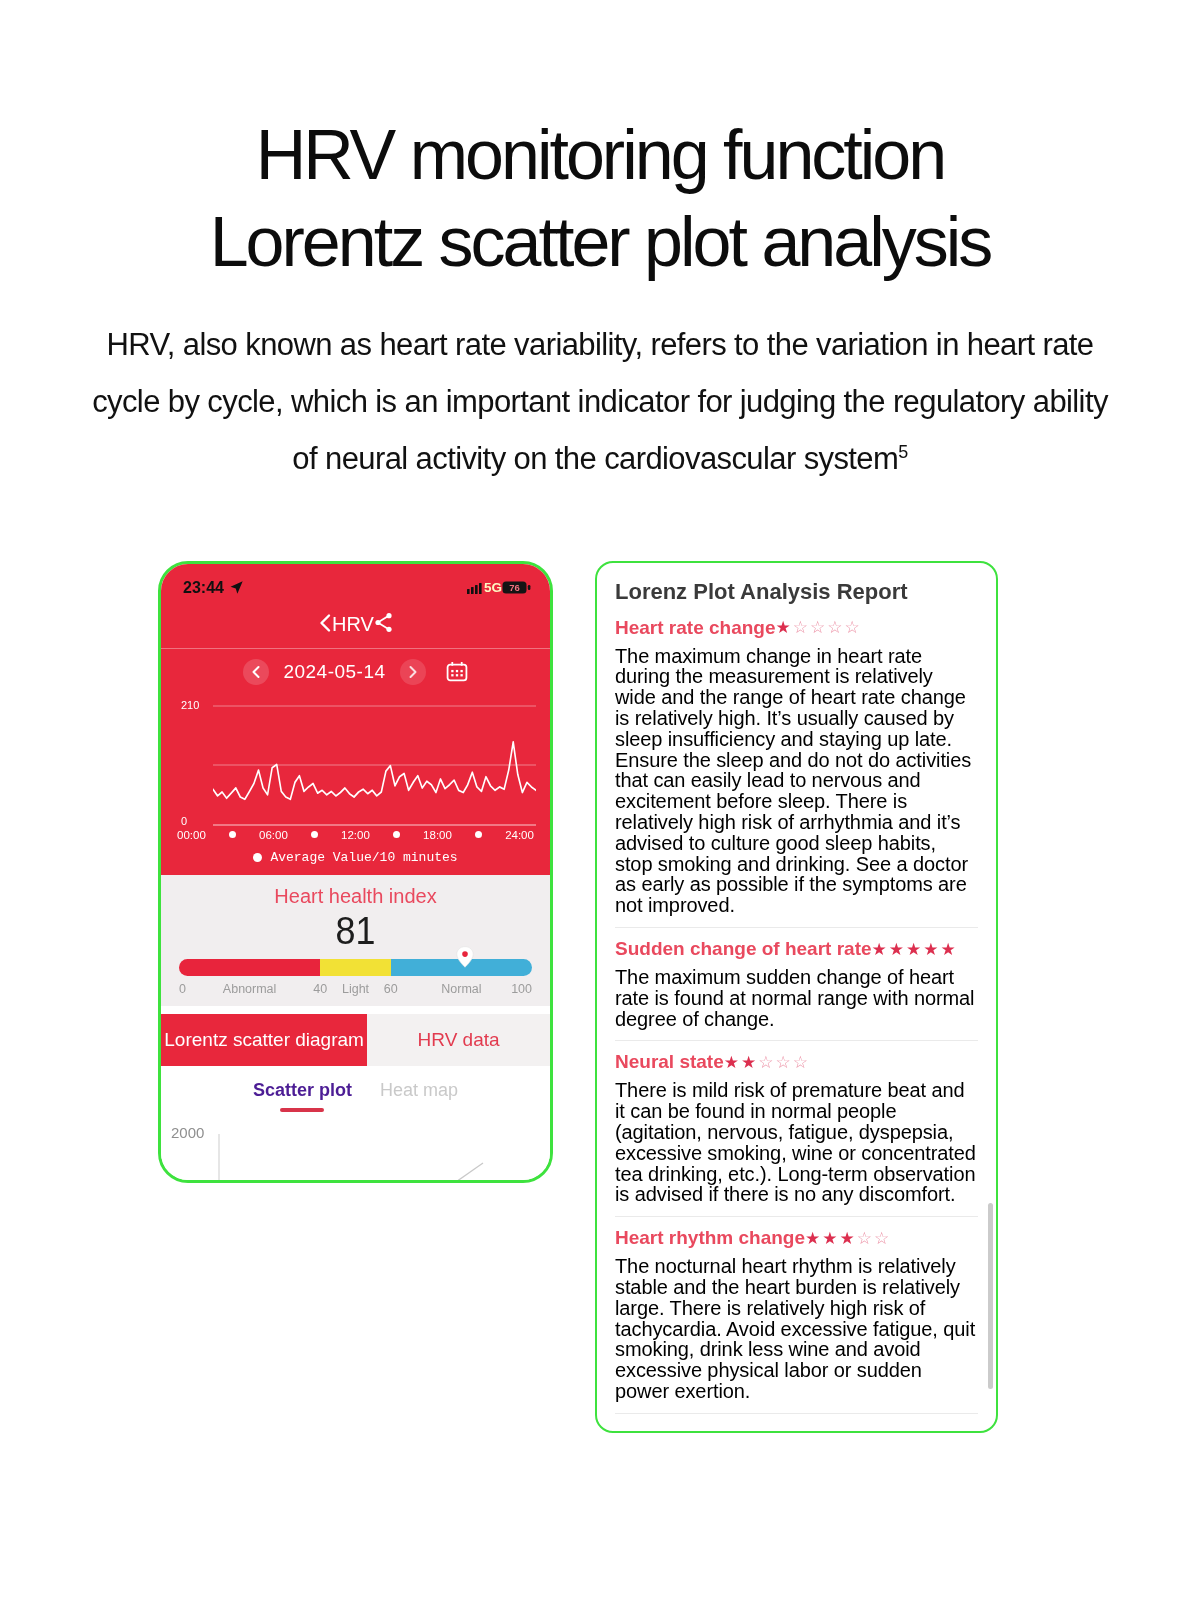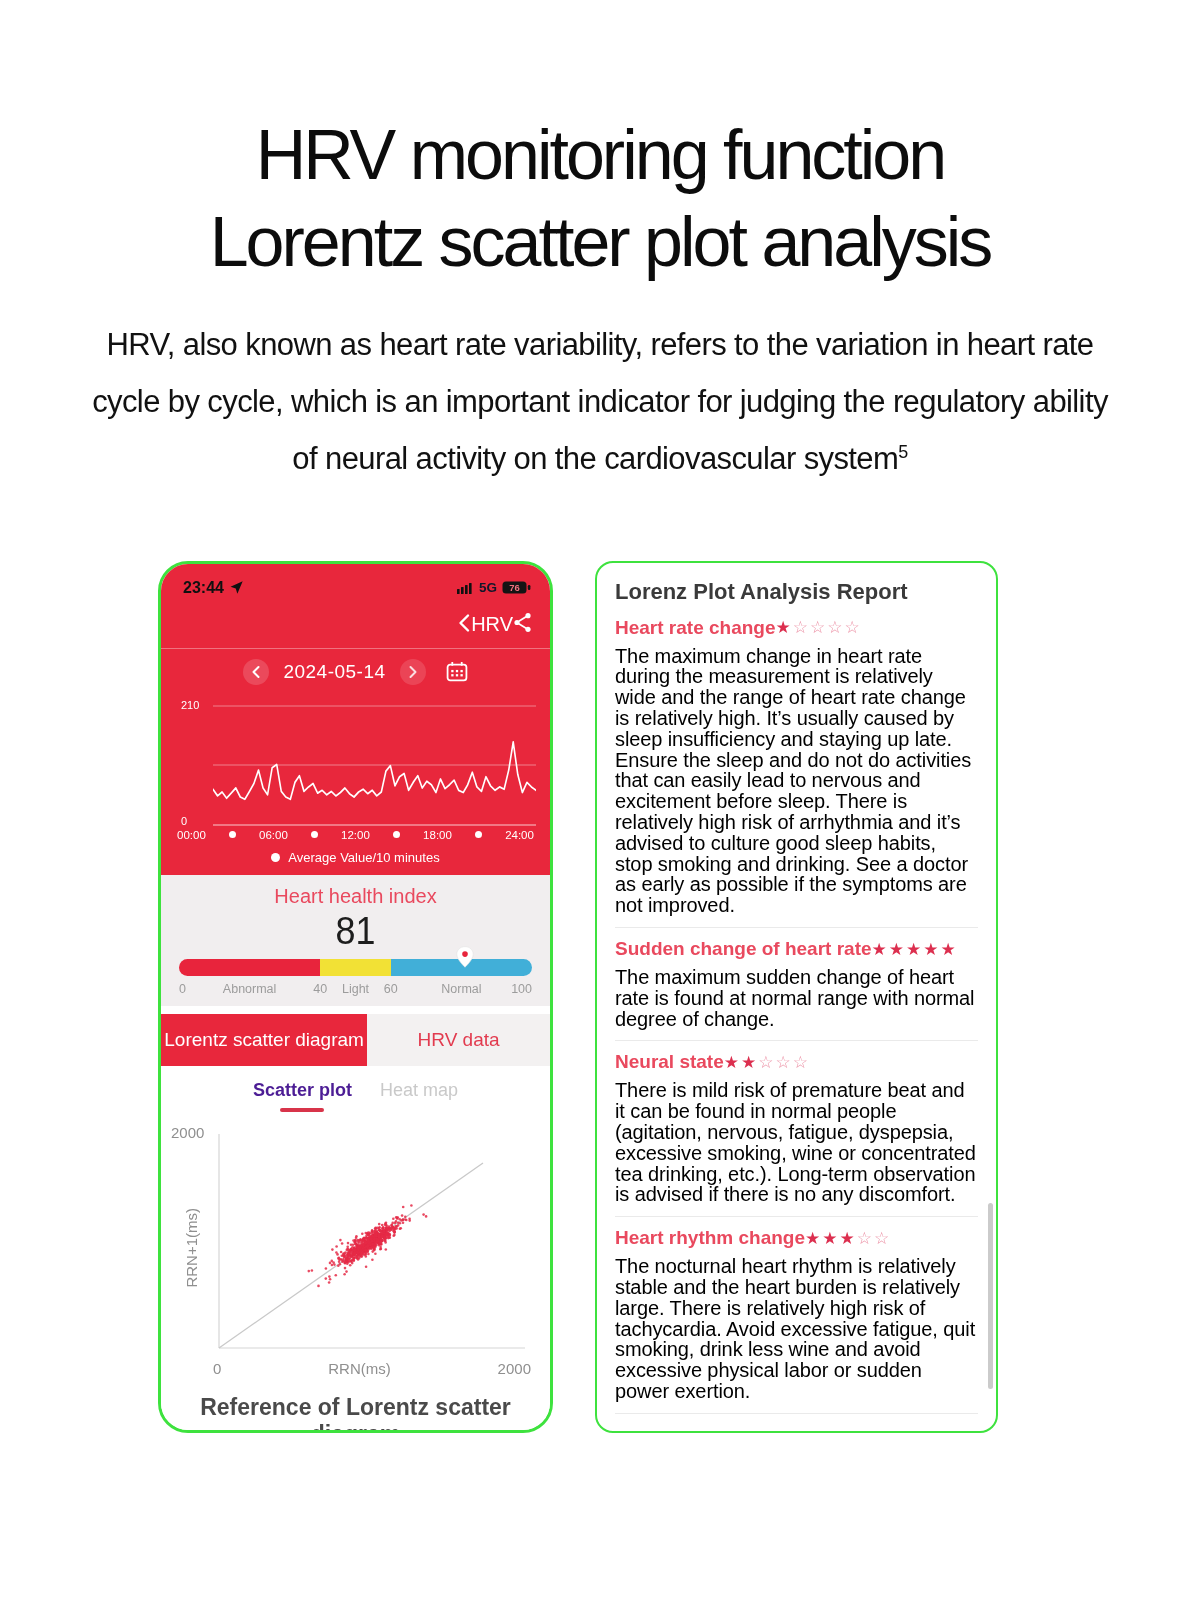--- a/index.html
+++ b/index.html
@@ -4,38 +4,38 @@
 <style>
   html,body{margin:0;padding:0;background:#fff;}
   body{width:1200px;height:1613px;overflow:hidden;font-family:"Liberation Sans",sans-serif;-webkit-font-smoothing:antialiased;}
   .page{padding-top:112px;}
   h1.title{margin:0;text-align:center;font-size:70px;line-height:1.24;font-weight:400;color:#0c0c0c;letter-spacing:-3px;}
   .intro{max-width:1030px;margin:30px auto 0;text-align:center;font-size:31px;line-height:1.84;color:#111;letter-spacing:-0.6px;font-weight:400;}
   .intro sup{font-size:18px;}
   .row{display:flex;margin:74px 0 0 158px;gap:42px;align-items:flex-start;}
 
   
-  .phone{width:395px;height:872px;border:3px solid var(--frame_green,#3EE23E);border-radius:30px;overflow:hidden;box-sizing:border-box;background:#fff;flex:0 0 auto;}
+  .phone{width:395px;height:622px;border:3px solid var(--frame_green,#3EE23E);border-radius:30px;overflow:hidden;box-sizing:border-box;background:#fff;flex:0 0 auto;}
   .phone-red{background:var(--phone_red,#E8273C);color:#fff;padding-bottom:10px;}
   .status-bar{display:flex;justify-content:space-between;align-items:center;padding:10px 18px 0 22px;height:28px;}
   .sb-left{display:flex;align-items:center;gap:5px;color:#101010;font-weight:700;font-size:16px;}
-  .sb-right{display:flex;align-items:center;gap:5px;color:#0f172a;font-weight:600;font-size:13.5px;}
-  .app-header{display:flex;align-items:center;justify-content:flex-end;height:46px;padding:0 18px;}
+  .sb-right{display:flex;align-items:center;color:#fef9c3;font-weight:600;font-size:13.5px;}
+  .app-header{display:flex;align-items:center;justify-content:center;height:46px;padding:0 18px;}
   .app-title{font-size:20px;font-weight:500;}
   .hairline{height:1px;background:rgba(255,255,255,.35);margin:0;}
   .date-nav{display:flex;align-items:center;justify-content:center;gap:14px;height:46px;}
   .circ{width:26px;height:26px;border-radius:50%;background:rgba(255,255,255,.16);display:flex;align-items:center;justify-content:center;}
   .date-txt{font-size:19px;font-weight:500;letter-spacing:.5px;}
   .chart-wrap{position:relative;margin:8px 14px 0 14px;padding-left:38px;}
   .ymax,.ymin{position:absolute;left:6px;font-size:11px;color:#fff;}
   .ymax{top:-4px;} .ymin{bottom:0;}
   #line-svg{display:block;width:100%;height:124px;}
   .xticks{display:flex;align-items:center;justify-content:space-between;margin:2px 16px 0 16px;font-size:11.5px;color:#fff;}
   .xdot{width:7px;height:7px;border-radius:50%;background:#fff;display:inline-block;}
-  .legend{display:flex;align-items:center;justify-content:center;gap:8px;margin-top:9px;font-size:13px;color:#fff;}
+  .legend{display:flex;align-items:center;justify-content:center;gap:8px;margin-top:9px;font-size:13px;color:#fff;font-family:Liberation Mono, monospace;}
   .legend .ldot{width:9px;height:9px;border-radius:50%;background:#fff;}
 
   .index-sec{background:var(--index_bg,#F1EEEF);text-align:center;padding:10px 0 8px;}
   .idx-title{font-size:20px;color:var(--accent_pink,#E9495E);font-weight:500;}
   .idx-value{font-size:39px;font-weight:300;color:#1d1d1d;margin-top:1px;transform:scaleX(.92);}
   .gauge{position:relative;margin:6px 18px 0;}
   .gauge-track{display:flex;height:17px;border-radius:9px;overflow:hidden;}
   .gseg{height:100%;}
   .gpin{position:absolute;top:-13px;width:18px;height:22px;transform:translateX(-50%);}
   .gauge-labels{position:relative;height:16px;margin:6px 18px 0;font-size:12.5px;color:#9C9C9C;}

